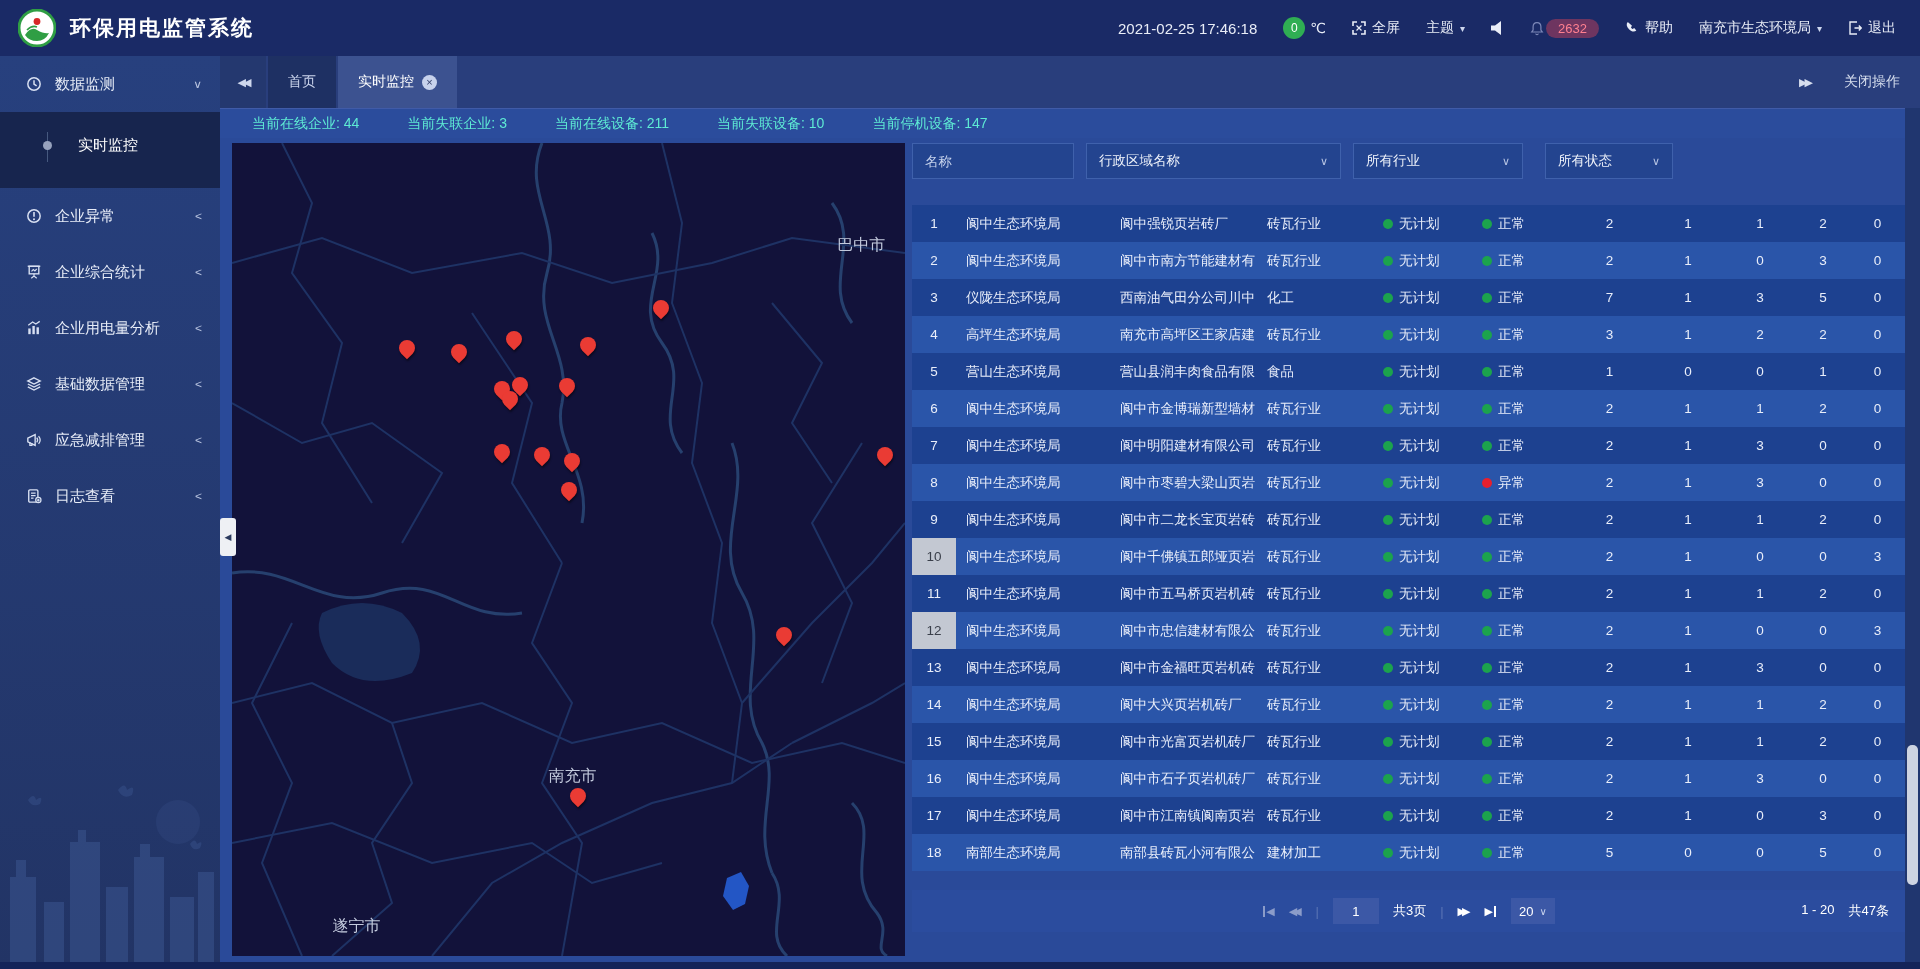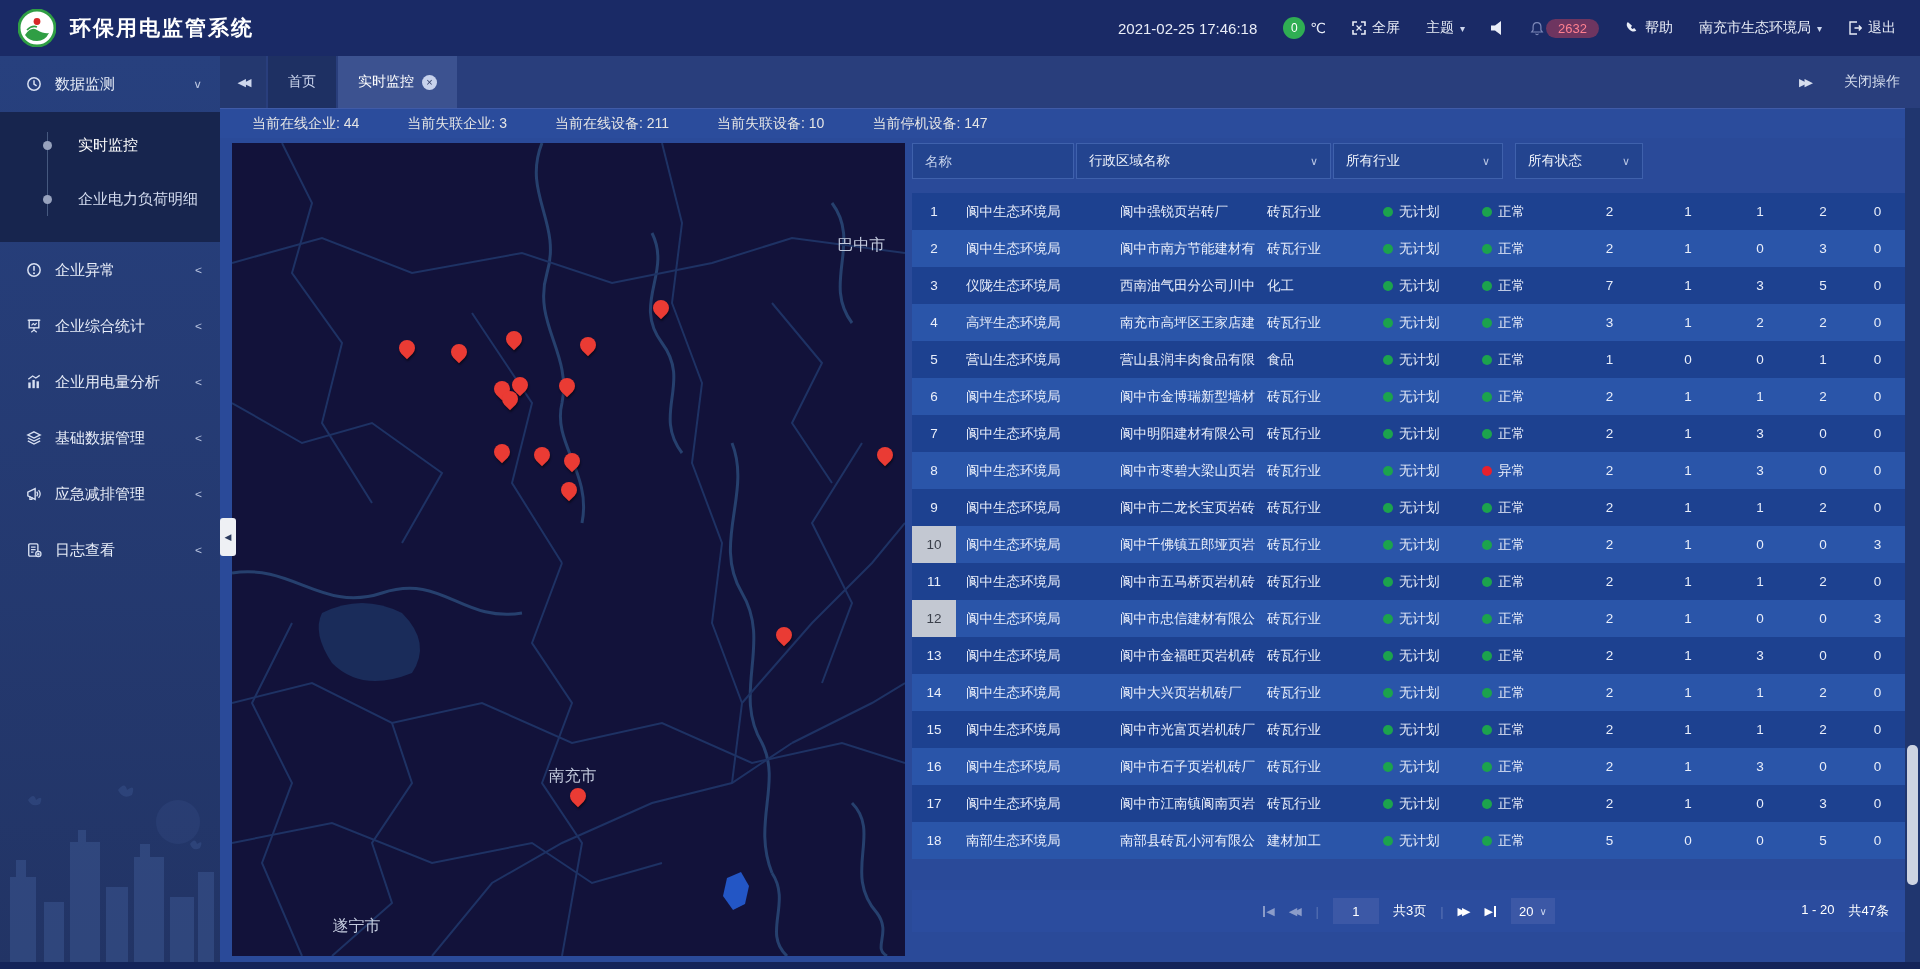--- a/index.html
+++ b/index.html
@@ -37,34 +37,34 @@
   
   .main{position:absolute;top:56px;left:220px;right:0;bottom:0}
   .tabbar{height:52px;background:#293e7c;display:flex;align-items:stretch;font-size:14px}
   .tabnavL{width:46px;background:#24386f;display:flex;align-items:center;justify-content:center;color:#cfd8ee;letter-spacing:-3px;font-size:11px;cursor:pointer}
   .tabs{display:flex;gap:2px;margin-left:2px}
   .tab{display:flex;align-items:center;gap:8px;padding:0 20px;background:#1e3063;color:#cdd6ee;cursor:pointer}
   .tab.active{background:#3c5290;color:#fff}
   .tclose{width:15px;height:15px;border-radius:50%;background:#c7d2ec;color:#34406b;font-size:11px;line-height:15px;text-align:center;display:inline-block}
   .tabbar-right{margin-left:auto;display:flex;align-items:center;gap:34px;padding-right:20px;color:#d6deee}
   .tabnavR{letter-spacing:-3px;font-size:11px;cursor:pointer}
-  .statsbar{height:30px;background:#2b4c9c;border-top:1px solid #405ba8;display:flex;align-items:center;padding-left:32px;gap:48px;font-size:14px;color:#e5e5e5}
+  .statsbar{height:30px;background:#2b4c9c;border-top:1px solid #405ba8;display:flex;align-items:center;padding-left:32px;gap:48px;font-size:14px;color:#5eead4}
 
   .content{position:absolute;top:83px;left:0;right:0;bottom:0}
 
   
   .map{position:absolute;left:12px;top:4px;width:673px;height:813px;background:#12123a;overflow:hidden}
   .map svg.roads{position:absolute;inset:0;width:100%;height:100%}
   .maplabel{position:absolute;color:#c3cadd;font-size:16px;transform:translate(-50%,-50%);white-space:nowrap}
   .pin{position:absolute;width:16px;height:16px;border-radius:50% 50% 50% 0;transform:rotate(-45deg);margin-left:-8px;margin-top:-20px;box-shadow:-1px 2px 2px rgba(0,0,0,.45)}
   .collapse-handle{position:absolute;left:0;top:462px;width:16px;height:38px;background:#eef0f4;border-radius:3px;color:#2b3a5e;display:flex;align-items:center;justify-content:center;font-size:9px;cursor:pointer;z-index:8}
 
   
   .rightpanel{position:absolute;left:692px;top:4px;width:993px;height:813px;display:flex;flex-direction:column}
-  .filters{height:36px;display:flex;gap:2px;margin-bottom:14px;font-size:13.5px;flex:0 0 auto}
+  .filters{height:36px;display:flex;gap:12px;margin-bottom:26px;font-size:13.5px;flex:0 0 auto}
   .fname{width:162px;height:36px;background:#23448f;border:1px solid #3f61ac;color:#fff;padding:0 12px;font-size:13.5px;font-family:inherit;outline:none}
   .fname::placeholder{color:#c6d2ec}
   .fselect{height:36px;background:#23448f;border:1px solid #3f61ac;display:flex;align-items:center;padding:0 12px;color:#eef2fa;cursor:pointer}
   .fselect .scaret{margin-left:auto;color:#b9c6e4;font-size:11px;padding-left:14px}
   .fs-region{width:255px}.fs-industry{width:170px}.fs-status{width:128px;margin-left:10px}
 
   .tablebox{flex:1 1 auto;overflow:hidden;position:relative}
   :root{--cols:44px 156px 145px 110px 105px 95px 85px 72px 72px 54px 1fr}
   .thead{display:grid;grid-template-columns:var(--cols);grid-template-rows:27px 23px;height:50px;background:#2b59b0;font-size:13.5px;font-weight:bold;color:#fff}
   .th{grid-row:1/3;display:flex;align-items:center;justify-content:center}
@@ -180,21 +180,20 @@
             <svg viewBox="0 0 14 14">
               <circle cx="7" cy="7" r="5.4" fill="none" stroke="currentColor" stroke-width="1.3"></circle>
               <path d="M7 3.8V7l2.3 1.6" fill="none" stroke="currentColor" stroke-width="1.3"></path>
             </svg>
           </div>
           <div class="slabel">数据监测</div>
           <div class="schev">∨</div>
         </div>
         <div class="ssub">
           <div class="ssubitem on">实时监控</div>
-          <div class="ssubitem">企业电力负荷明细</div>
         </div>
         <div class="sgroup">
           <div class="sicon">
             <svg viewBox="0 0 14 14">
               <circle cx="7" cy="7" r="5.4" fill="none" stroke="currentColor" stroke-width="1.3"></circle>
               <path d="M7 3.6v4" stroke="currentColor" stroke-width="1.4"></path>
               <circle cx="7" cy="9.9" r=".9" fill="currentColor"></circle>
             </svg>
           </div>
           <div class="slabel">企业异常</div>

